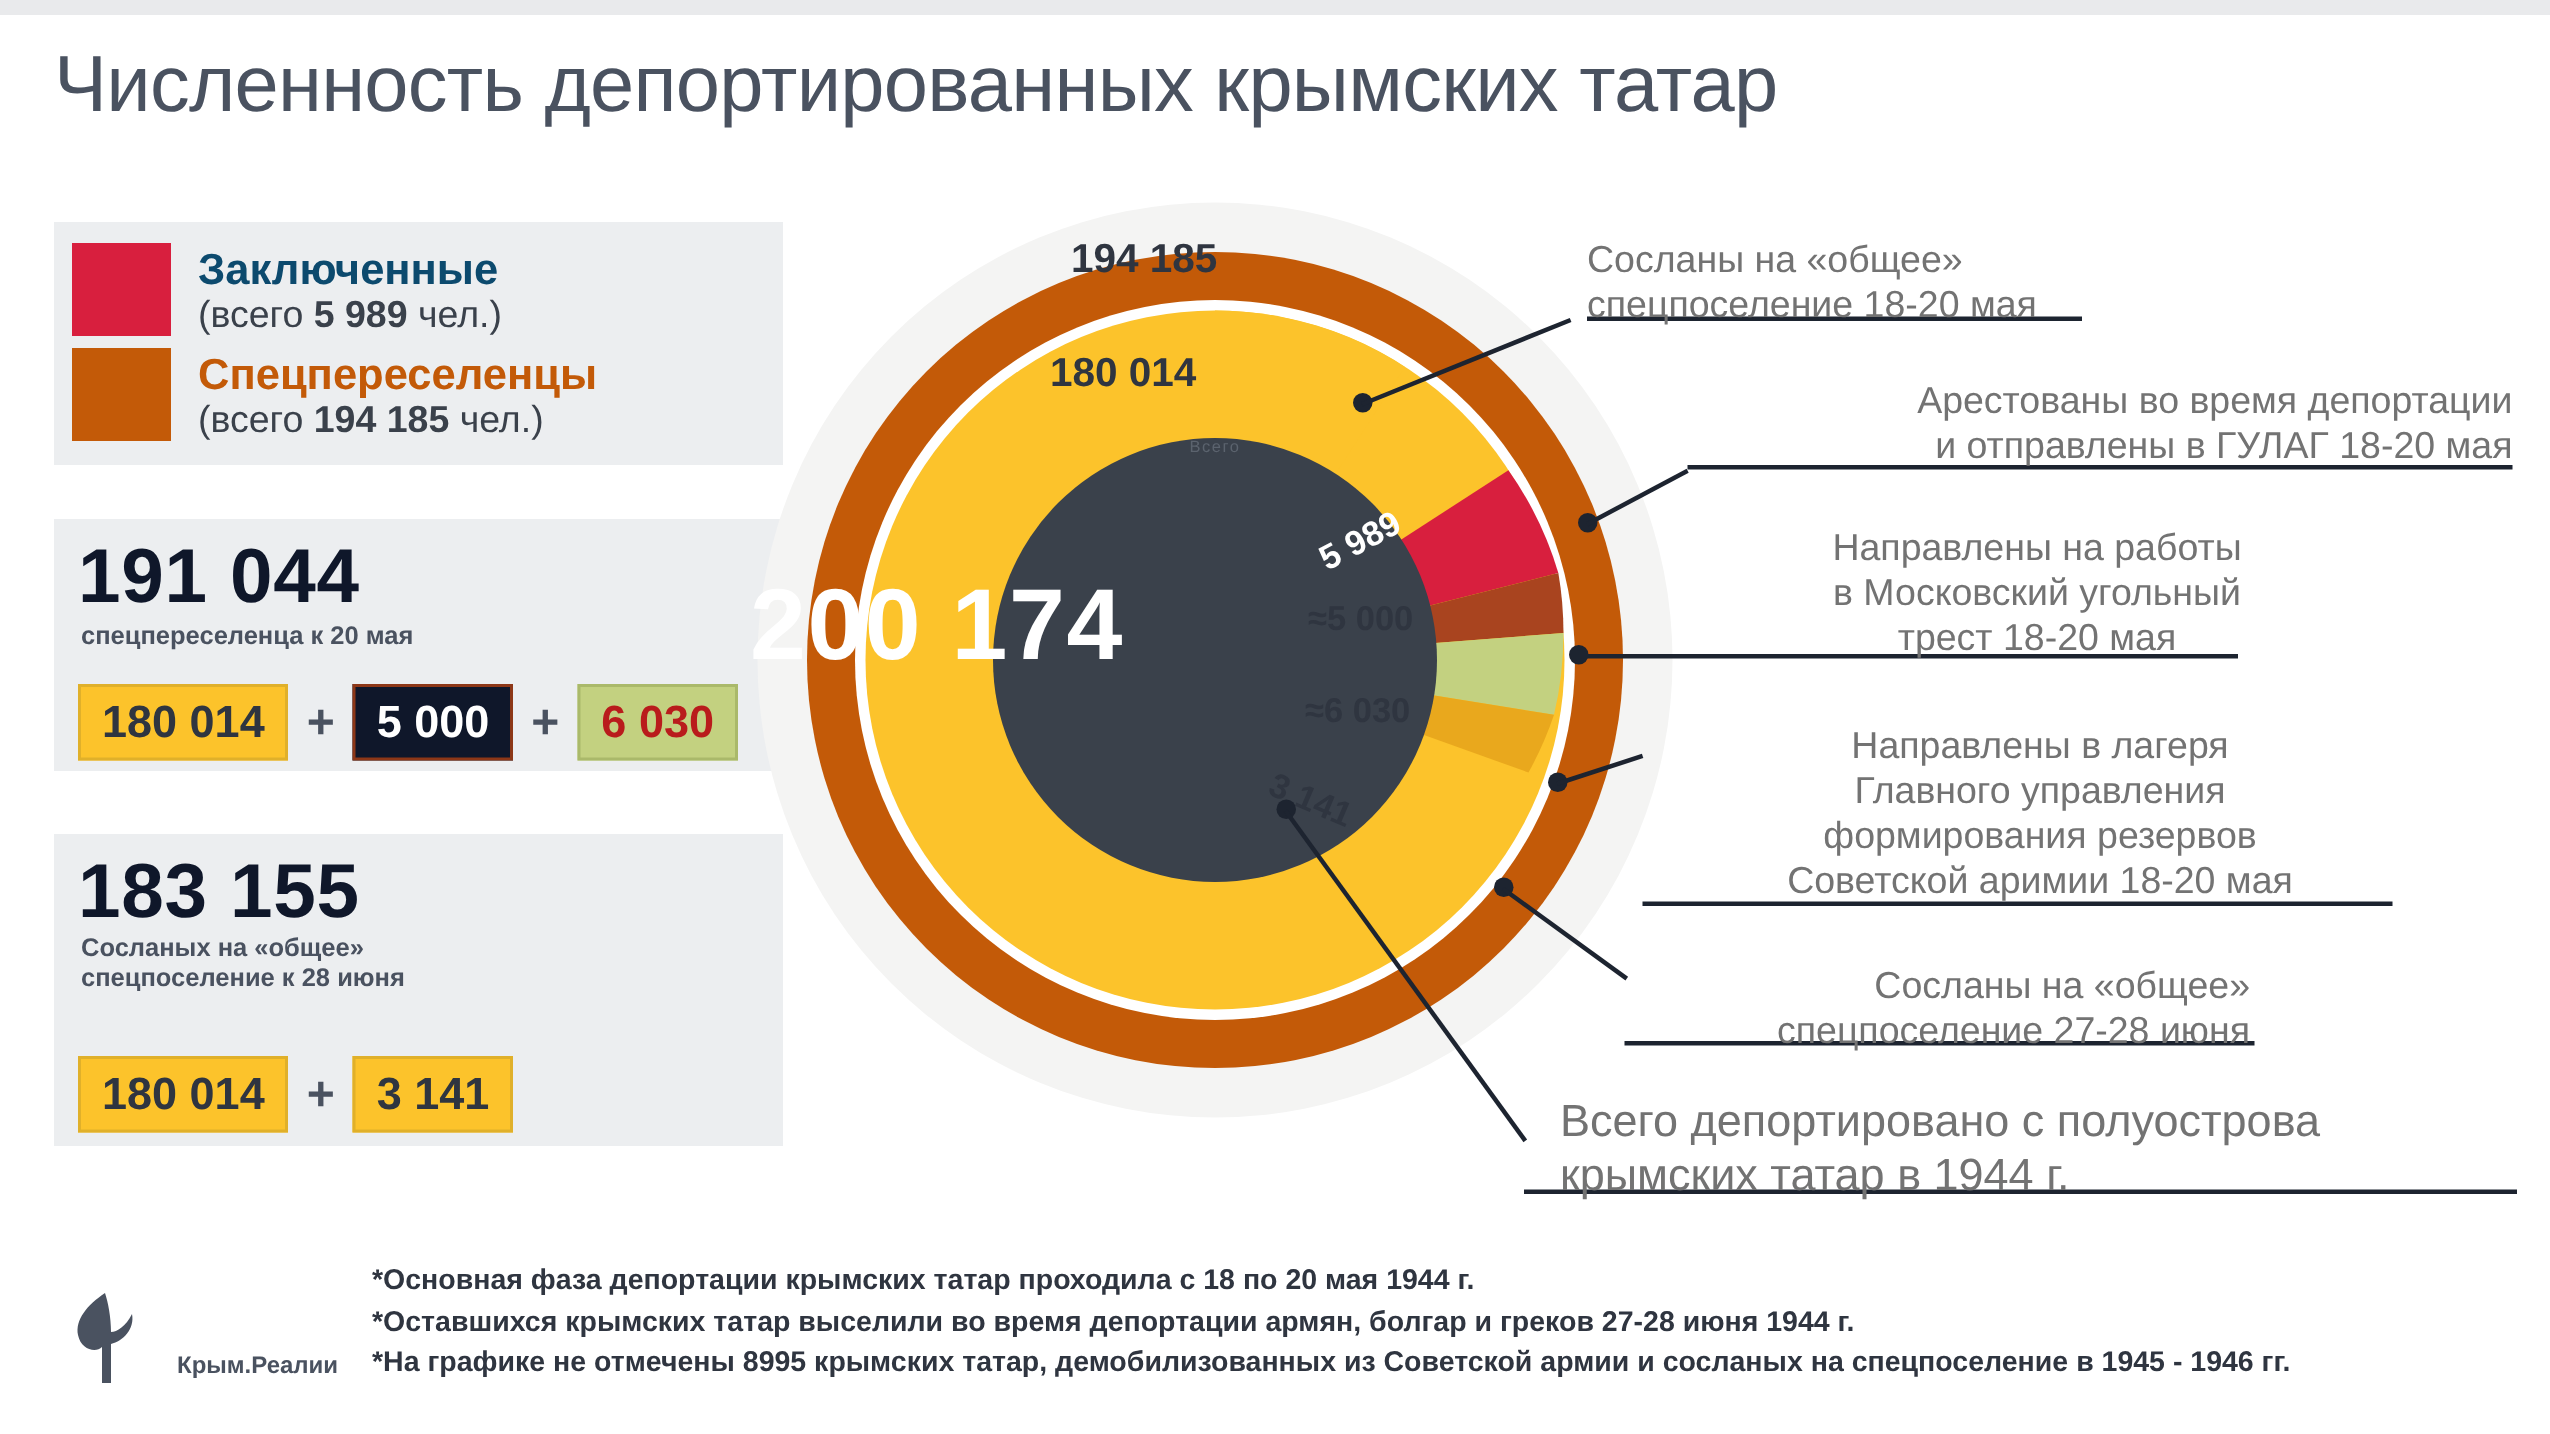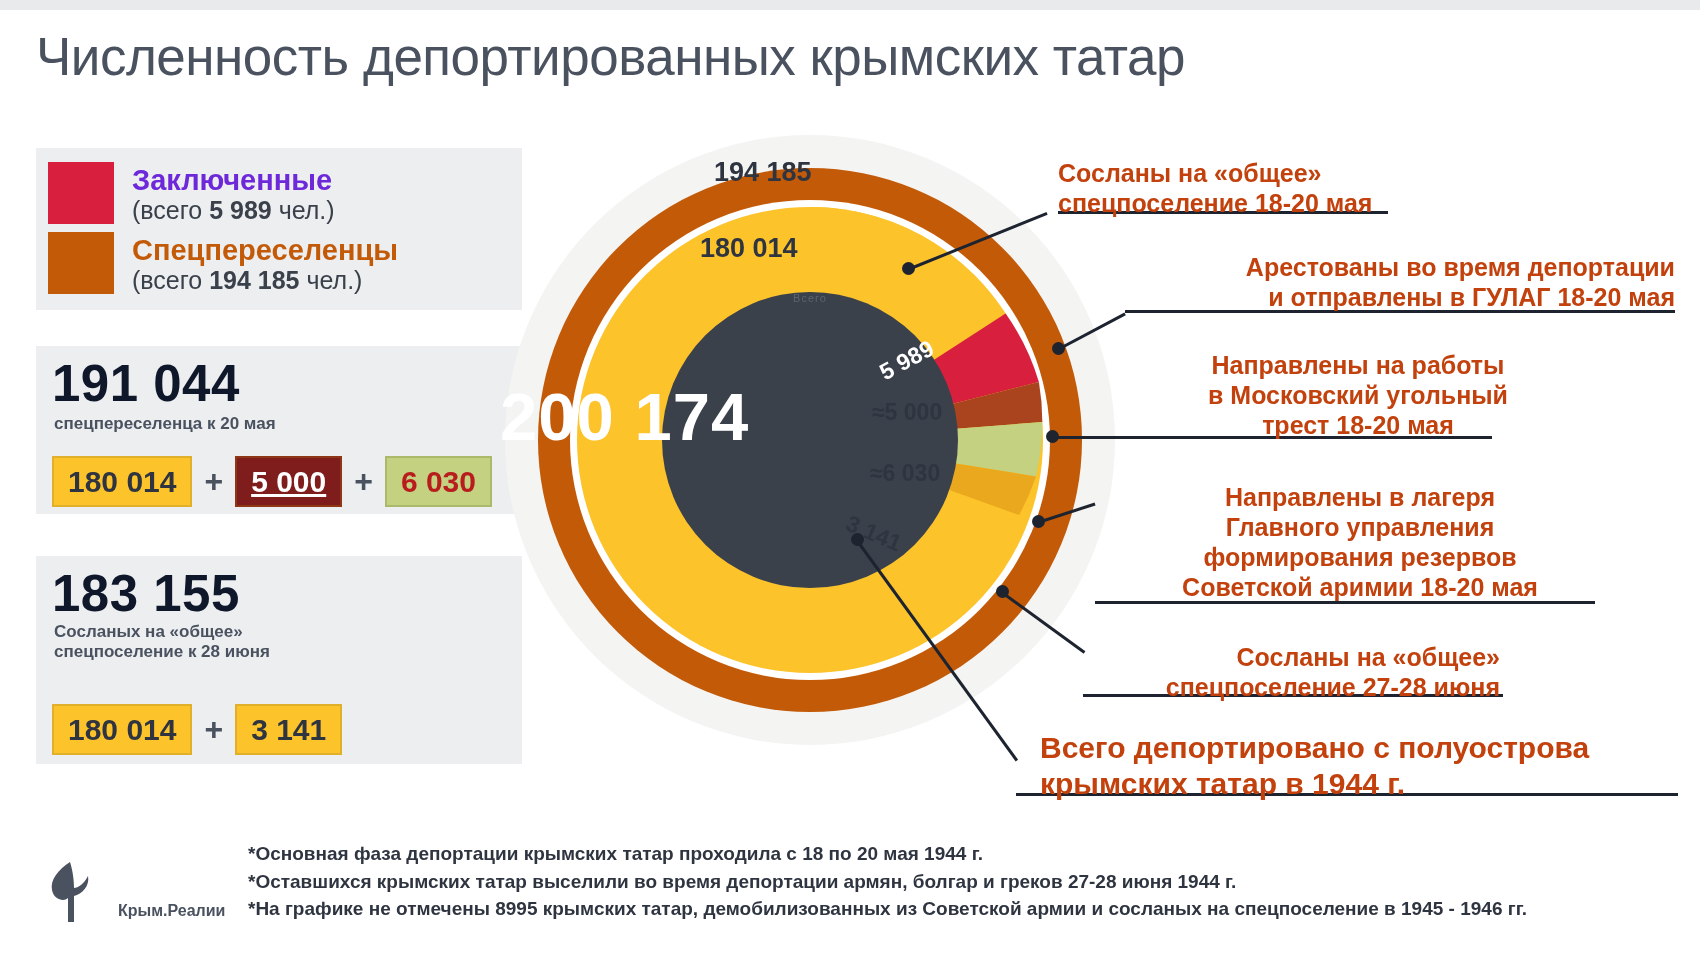--- a/index.html
+++ b/index.html
@@ -56,21 +56,21 @@
     margin-right: 18px;
     flex: none;
   }
   .sw-red { background: #d81f3e; }
   .sw-orange { background: #c35a08; }
   .legend-text { line-height: 1.12; padding-top: 2px; }
   .legend-head {
     font-size: 29px;
     font-weight: bold;
   }
-  .legend-head.red { color: #6d28d9; }
+  .legend-head.red { color: #0c4a6e; }
   .legend-head.orange { color: #c35a08; }
   .legend-sub {
     font-size: 25px;
     color: #3a414b;
   }
   .legend-sub b { font-weight: bold; }
 
   
   .stat-block {
     position: absolute;
@@ -108,21 +108,21 @@
   .stat-b .chips { top: 148px; }
   .chip {
     font-size: 30px;
     font-weight: bold;
     padding: 7px 14px;
     border: 2px solid;
     box-sizing: border-box;
     line-height: 1.1;
   }
   .chip-yellow { background: #fcc32b; border-color: #e0b02a; color: #2f3540; }
-  .chip-brown { background: #7f1d1d; border-color: #8d3717; color: #ffffff; text-decoration: underline; }
+  .chip-brown { background: #0f172a; border-color: #8d3717; color: #ffffff; }
   .chip-green { background: #c3d180; border-color: #aab96a; color: #b91c1c; }
   .plus {
     font-size: 32px;
     font-weight: bold;
     margin: 0 12px;
     color: #4a5260;
   }
 
   
   .chart-wrap {
@@ -170,22 +170,22 @@
     white-space: nowrap;
   }
   .sl-5989  { left: 378px; top: 227px; transform: rotate(-28deg); color:#ffffff; }
   .sl-5000  { left: 372px; top: 279px; }
   .sl-6030  { left: 370px; top: 340px; }
   .sl-3141  { left: 345px; top: 400px; transform: rotate(23deg); }
 
   
   .anno {
     position: absolute;
-    font-weight: bold;
-    color: #c2410c;
+    font-weight: normal;
+    color: #737373;
     line-height: 1.2;
   }
   .anno-1 { left: 1058px; top: 158px; font-size: 25px; }
   .anno-2 { left: 1130px; top: 252px; font-size: 25px; text-align: right; width: 545px; }
   .anno-3 { left: 1168px; top: 350px; font-size: 25px; text-align: center; width: 380px; }
   .anno-4 { left: 1110px; top: 482px; font-size: 25px; text-align: center; width: 500px; }
   .anno-5 { left: 1110px; top: 642px; font-size: 25px; text-align: right; width: 390px; }
   .anno-6 { left: 1040px; top: 730px; font-size: 30px; text-align: left; width: 640px; }
 
   .leader { position: absolute; background: #1d2430; }

